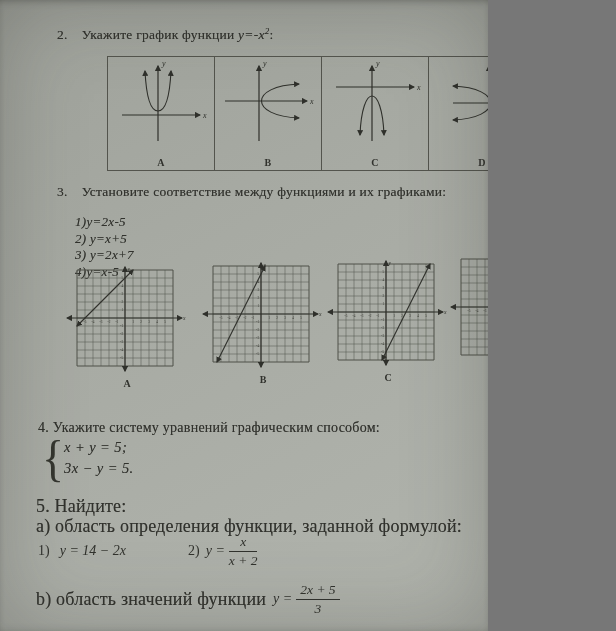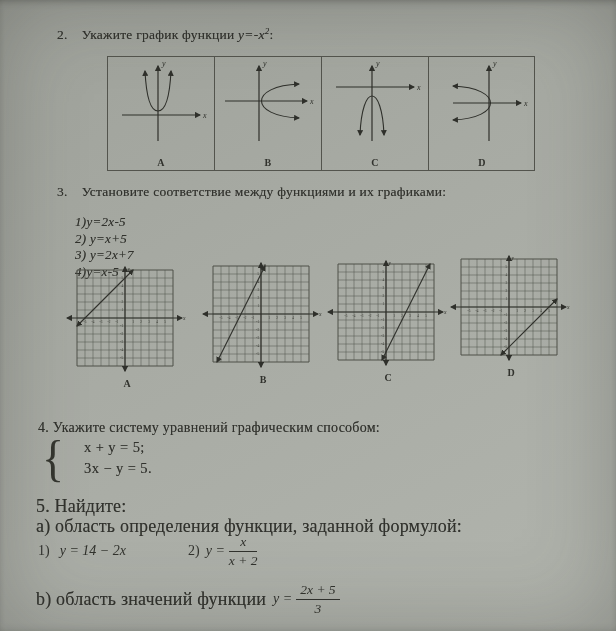--- a/index.html
+++ b/index.html
@@ -1,17 +1,17 @@
 <!DOCTYPE html>
 <html><head>
 <meta charset="utf-8">
 <style>
   html,body{margin:0;padding:0;background:#777;}
   .stage{
-    position:relative;width:616px;height:631px;overflow:hidden;
+    position:relative;width:488px;height:631px;overflow:hidden;
     background:linear-gradient(152deg,#9fa29b 0%,#a7aaa3 40%,#adb0a9 75%,#b1b4ad 100%);
     font-family:"Liberation Serif", serif;color:#31322d;
   }
   .vignette{position:absolute;inset:0;pointer-events:none;
     box-shadow:inset 0 0 85px rgba(52,54,49,.30), inset 0 5px 9px -5px rgba(40,42,38,.45), inset 0 -4px 9px -5px rgba(40,42,38,.25);}
   .abs{position:absolute;}
   .head{font-size:13.5px;letter-spacing:.25px;text-shadow:0 0 .6px rgba(49,50,45,.55);white-space:nowrap;}
   .num{margin-right:14px;}
   .mi{font-style:italic;}
   sup{font-size:9px;}
@@ -19,22 +19,22 @@
   .t2cell{flex:1;border-right:1.2px solid #53544d;position:relative;}
   .t2cell:last-child{border-right:none;}
   .glabel{position:absolute;bottom:2px;left:0;width:100%;text-align:center;
     font-size:10px;font-weight:bold;letter-spacing:.5px;}
   .funcs div{font-size:13px;font-style:italic;line-height:16.5px;letter-spacing:.3px;
     text-shadow:0 0 .6px rgba(49,50,45,.5);white-space:nowrap;}
   .t3graph{position:absolute;width:126px;text-align:center;}
   .t3graph .glab{font-size:10px;font-weight:bold;margin-top:0;}
   .sysrow{display:flex;align-items:center;}
   .brace{font-size:46px;font-weight:400;transform:scaleY(1.12);line-height:44px;color:#34352f;}
-  .eqs div{font-size:14.5px;line-height:21px;letter-spacing:.4px;
-    text-shadow:0 0 .6px rgba(49,50,45,.5);white-space:nowrap;margin-left:20px;}
+  .eqs div{font-size:14.5px;font-style:italic;line-height:21px;letter-spacing:.4px;
+    text-shadow:0 0 .6px rgba(49,50,45,.5);white-space:nowrap;}
   .t5line{font-size:18px;letter-spacing:.2px;text-shadow:0 0 .6px rgba(49,50,45,.5);white-space:nowrap;}
   .itemrow{display:flex;align-items:center;font-size:14px;}
   .frac{display:inline-block;vertical-align:middle;text-align:center;font-style:italic;
     font-size:13.5px;line-height:1.15;margin:0 4px;}
   .frac .fn{border-bottom:1.2px solid #31322d;padding:0 4px 1px 4px;}
   .frac .fd{padding-top:1px;}
   .sp{display:inline-block;width:10px;}
 </style>
 </head>
 <body>

